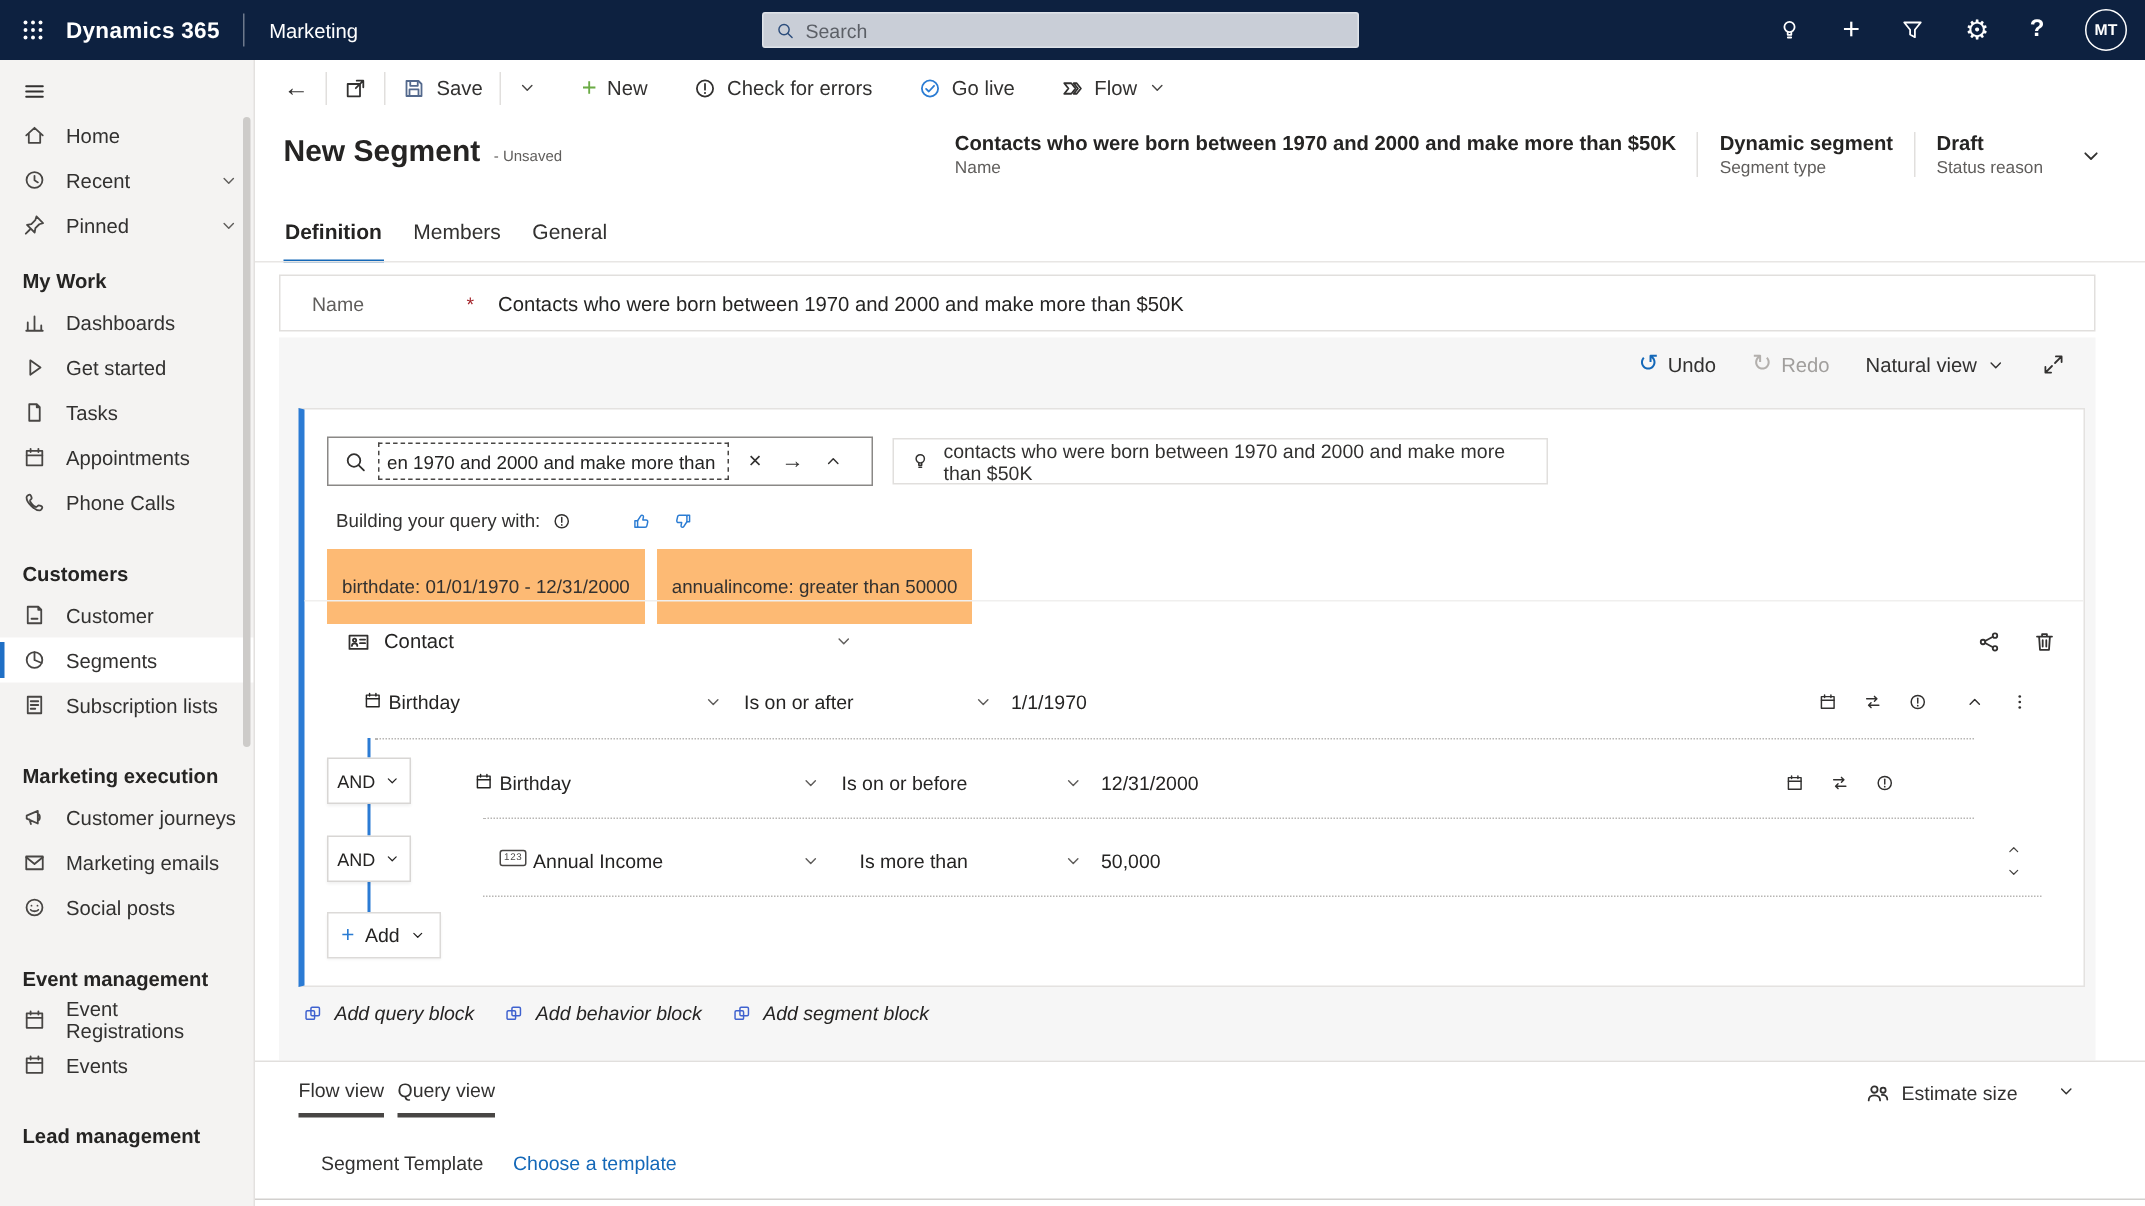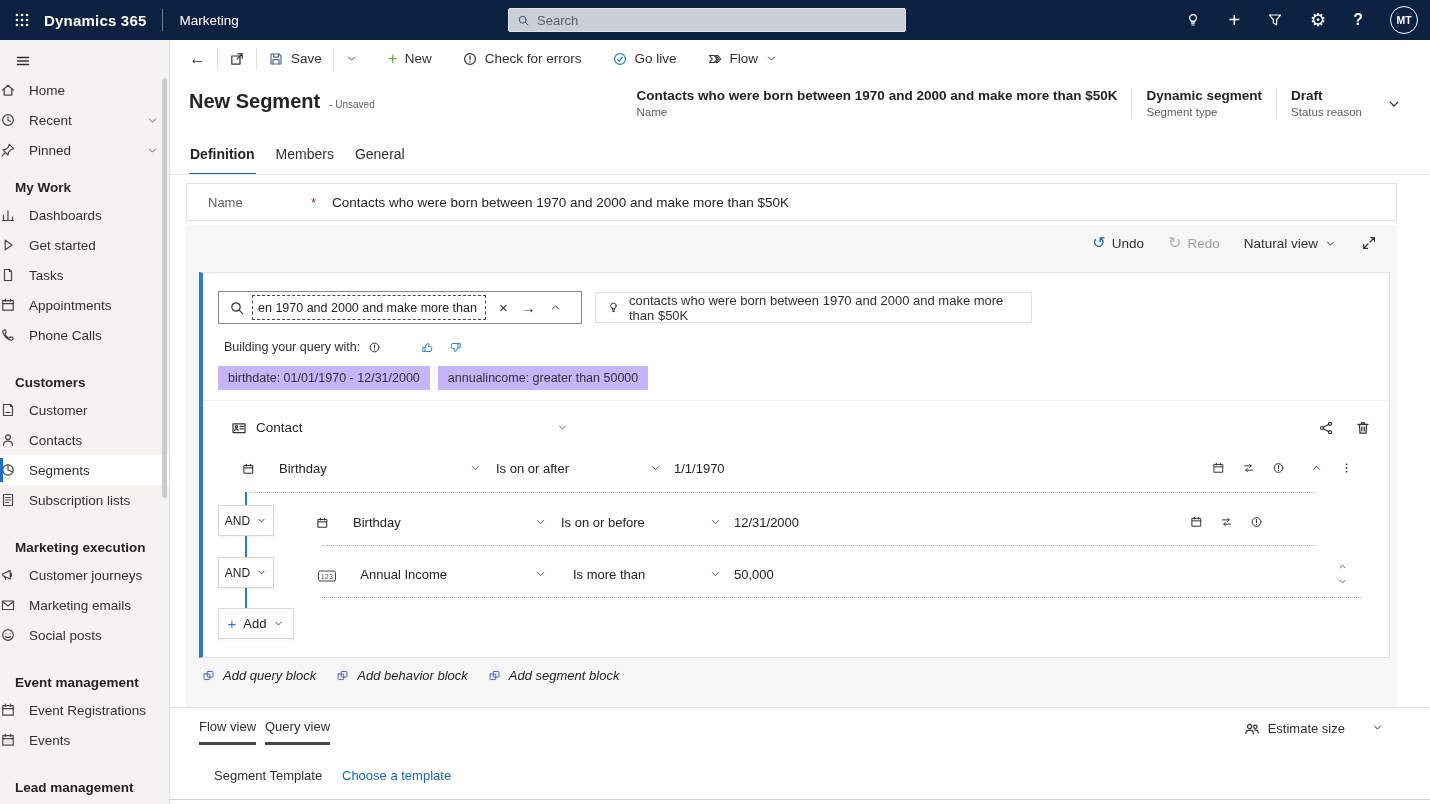--- a/index.html
+++ b/index.html
@@ -25,21 +25,21 @@
   .tb-search input::placeholder { color:#5b5f66; }
   .tb-right { position:absolute; right:12px; top:0; height:40px; display:flex; align-items:center; gap:27px; }
   .tb-icon { color:#fff; font-size:17px; line-height:1; cursor:pointer; display:flex; align-items:center; }
   .avatar { width:28px; height:28px; border-radius:50%; border:1.5px solid #fff;
     display:flex; align-items:center; justify-content:center; font-size:10.5px; font-weight:700; cursor:pointer; }
 
   
   .sidebar { position:absolute; top:40px; left:0; width:170px; bottom:0;
     background:#f4f3f2; border-right:1px solid #e3e1df; overflow:hidden; }
   .hamburger { padding:13px 0 6px 15px; cursor:pointer; color:#323130; }
-  .nav-item { display:flex; align-items:center; height:30px; padding:0 10px 0 0; gap:13px;
+  .nav-item { display:flex; align-items:center; height:30px; padding:0 10px 0 15px; gap:13px;
     font-size:13.5px; color:#323130; cursor:pointer; position:relative; }
   .nav-item .lbl { flex:1; }
   .nav-item .chev { color:#605e5c; }
   .nav-item.sel { background:#fff; }
   .nav-item.sel::before { content:""; position:absolute; left:0; top:3px; bottom:3px; width:3px; background:#1f6fc5; }
   .nav-header { margin-top:20px; padding:5px 0 5px 15px; font-size:13.5px; font-weight:700; color:#252423; }
   .nav-header.first { margin-top:10px; }
   .nav-ic { color:#484644; }
   .sb-scroll { position:absolute; right:2px; top:38px; width:5px; height:420px; background:#cdcbc9; border-radius:3px; }
 
@@ -96,33 +96,33 @@
   .srch-box input { margin-left:7px; width:234px; height:25px; border:1px dashed #484644;
     font-size:12.5px; color:#252423; padding:0 5px; outline:none; font-family:inherit; background:#fff; }
   .srch-btn { margin-left:13px; color:#323130; cursor:pointer; font-size:15px; line-height:1;
     display:flex; align-items:center; }
   .suggest { position:absolute; left:392px; top:19px; width:437px; height:31px; border:1px solid #e1dfdd;
     display:flex; align-items:center; gap:9px; padding:0 11px; font-size:13px; color:#323130; cursor:pointer; }
   .build-row { position:absolute; left:21px; top:67px; display:flex; align-items:center;
     font-size:12.5px; color:#323130; }
   .thumb { color:#2b7cd3; cursor:pointer; }
   .tags { position:absolute; left:15px; top:93px; display:flex; gap:8px; }
-  .tag { background:#c4b5fd; color:#323130; font-size:12.5px; padding:5px 10px; }
+  .tag { background:#fdba74; color:#323130; font-size:12.5px; padding:18px 10px; }
   .canvas-div { position:absolute; left:0; right:0; top:127px; border-top:1px solid #f0efee; }
 
   .entity-row { position:absolute; left:15px; right:18px; top:138px; height:33px;
     display:flex; align-items:center; }
   .entity-row .e-ic { color:#323130; margin-left:13px; }
   .entity-row .e-lbl { font-size:13.5px; color:#252423; margin-left:9px; }
   .entity-chev { position:absolute; left:338px; color:#605e5c; cursor:pointer; }
   .entity-actions { margin-left:auto; display:flex; gap:21px; color:#323130; }
   .entity-actions .a { cursor:pointer; }
 
   .crow { position:absolute; left:0; right:0; height:33px; }
-  .crow .f { position:absolute; display:flex; align-items:flex-end; gap:24px; font-size:13px;
+  .crow .f { position:absolute; display:flex; align-items:flex-start; gap:4px; font-size:13px;
     color:#252423; top:50%; transform:translateY(-50%); cursor:pointer; }
   .crow .chev { color:#605e5c; }
   .ricons { position:absolute; top:50%; transform:translateY(-50%); display:flex; gap:0; color:#323130; }
   .ricons .a { cursor:pointer; display:flex; align-items:center; justify-content:center; width:30px; }
   .num-ic { font-size:6.5px; border:1px solid #484644; border-radius:2px; padding:1px 2px;
     letter-spacing:.5px; color:#484644; }
   .dotline { position:absolute; border-top:1px dotted #b8b6b4; }
   .connector { position:absolute; left:42px; top:219px; width:2px; height:117px; background:#2b7bd4; }
   .and-box { position:absolute; left:15px; width:56px; height:31px; background:#fff; border:1px solid #d8d6d4;
     box-shadow:0 1px 2px rgba(0,0,0,.06); display:flex; align-items:center; justify-content:center;
@@ -418,26 +418,20 @@
     <span class="lbl">Phone Calls</span>
   </div>
 
   <div class="nav-header">Customers</div>
   <div class="nav-item">
     <svg class="ic nav-ic">
         <use href="#i-accounts"></use>
       </svg>
     <span class="lbl">Customer</span>
   </div>
-  <div class="nav-item">
-    <svg class="ic nav-ic">
-        <use href="#i-person"></use>
-      </svg>
-    <span class="lbl">Contacts</span>
-  </div>
   <div class="nav-item sel">
     <svg class="ic nav-ic">
         <use href="#i-donut"></use>
       </svg>
     <span class="lbl">Segments</span>
   </div>
   <div class="nav-item">
     <svg class="ic nav-ic">
         <use href="#i-listpage"></use>
       </svg>
@@ -772,21 +766,21 @@
 
       <div class="dotline" style="left:119px; top:272px; width:994px"></div>
 
       <div class="and-box" style="top:284px">
         <span>AND</span>
         <svg class="ic xs chev">
             <use href="#i-chevdown"></use>
           </svg>
       </div>
       <div class="crow" style="top:284px">
-        <span class="f" style="left:115px">
+        <span class="f" style="left:130px">
           <span class="num-ic">123</span>
           <span>Annual Income</span>
           </span>
         <span class="f chev" style="left:331px">
           <svg class="ic sm">
               <use href="#i-chevdown"></use>
             </svg>
           </span>
         <span class="f" style="left:370px">
           <span>Is more than</span>

